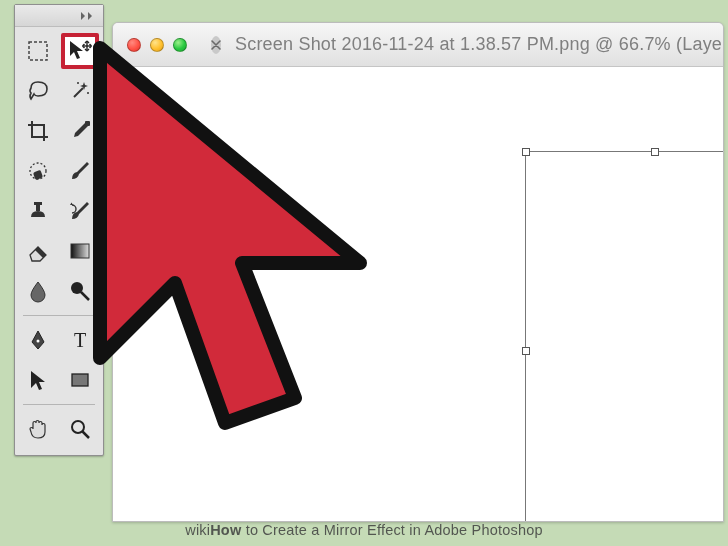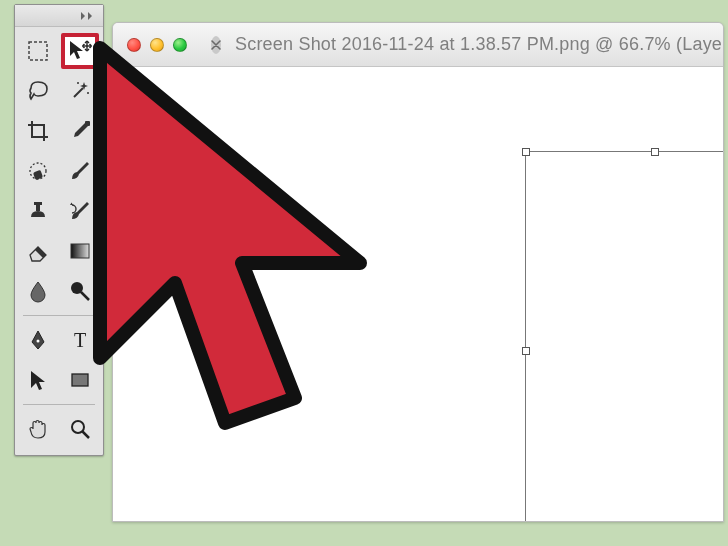--- a/index.html
+++ b/index.html
@@ -362,14 +362,17 @@
   <svg class="big-cursor" viewBox="0 0 340 420">
     <path d="M40 20
              L40 330
              L115 255
              L165 395
              L235 370
              L182 235
              L300 235 Z" fill="#d12a3a" stroke="#111" stroke-width="14" stroke-linejoin="round"></path>
   </svg>
 
+  <div class="watermark">
+    <span class="wiki">wiki</span><span class="how">How</span><span> to Create a Mirror Effect in Adobe Photoshop</span>
+  </div>
 
 </div>
 
 </body></html>

